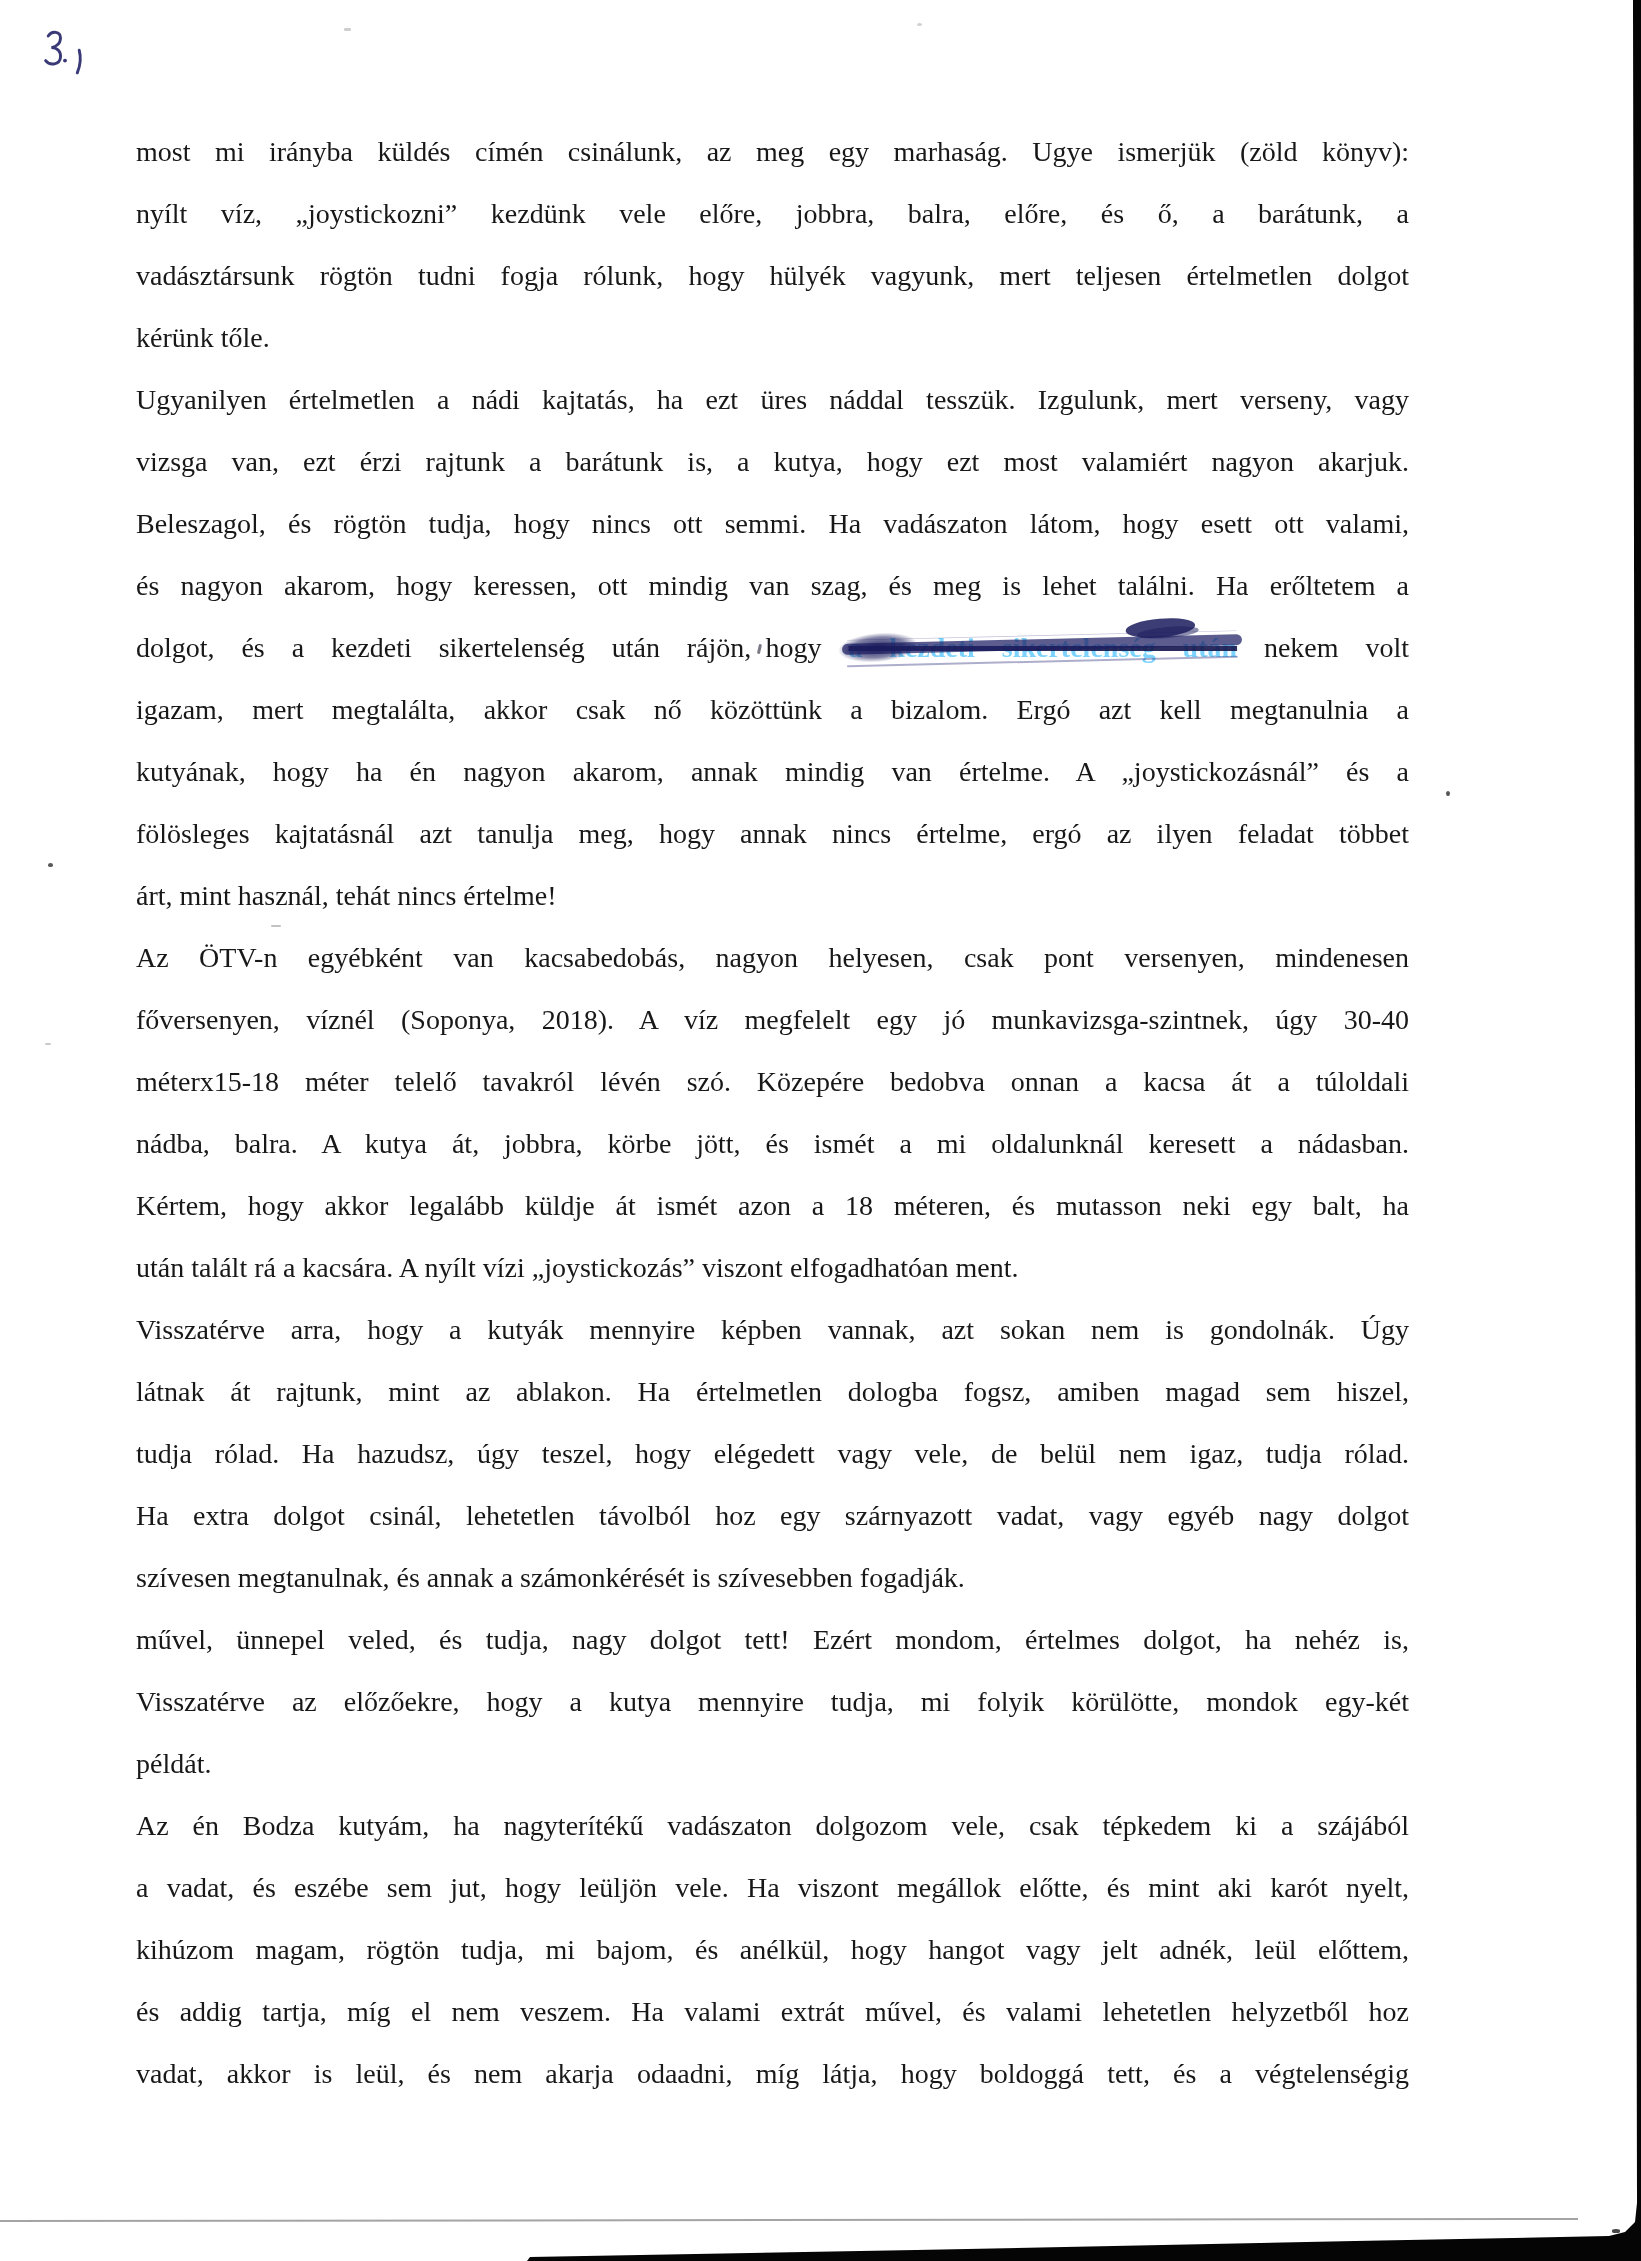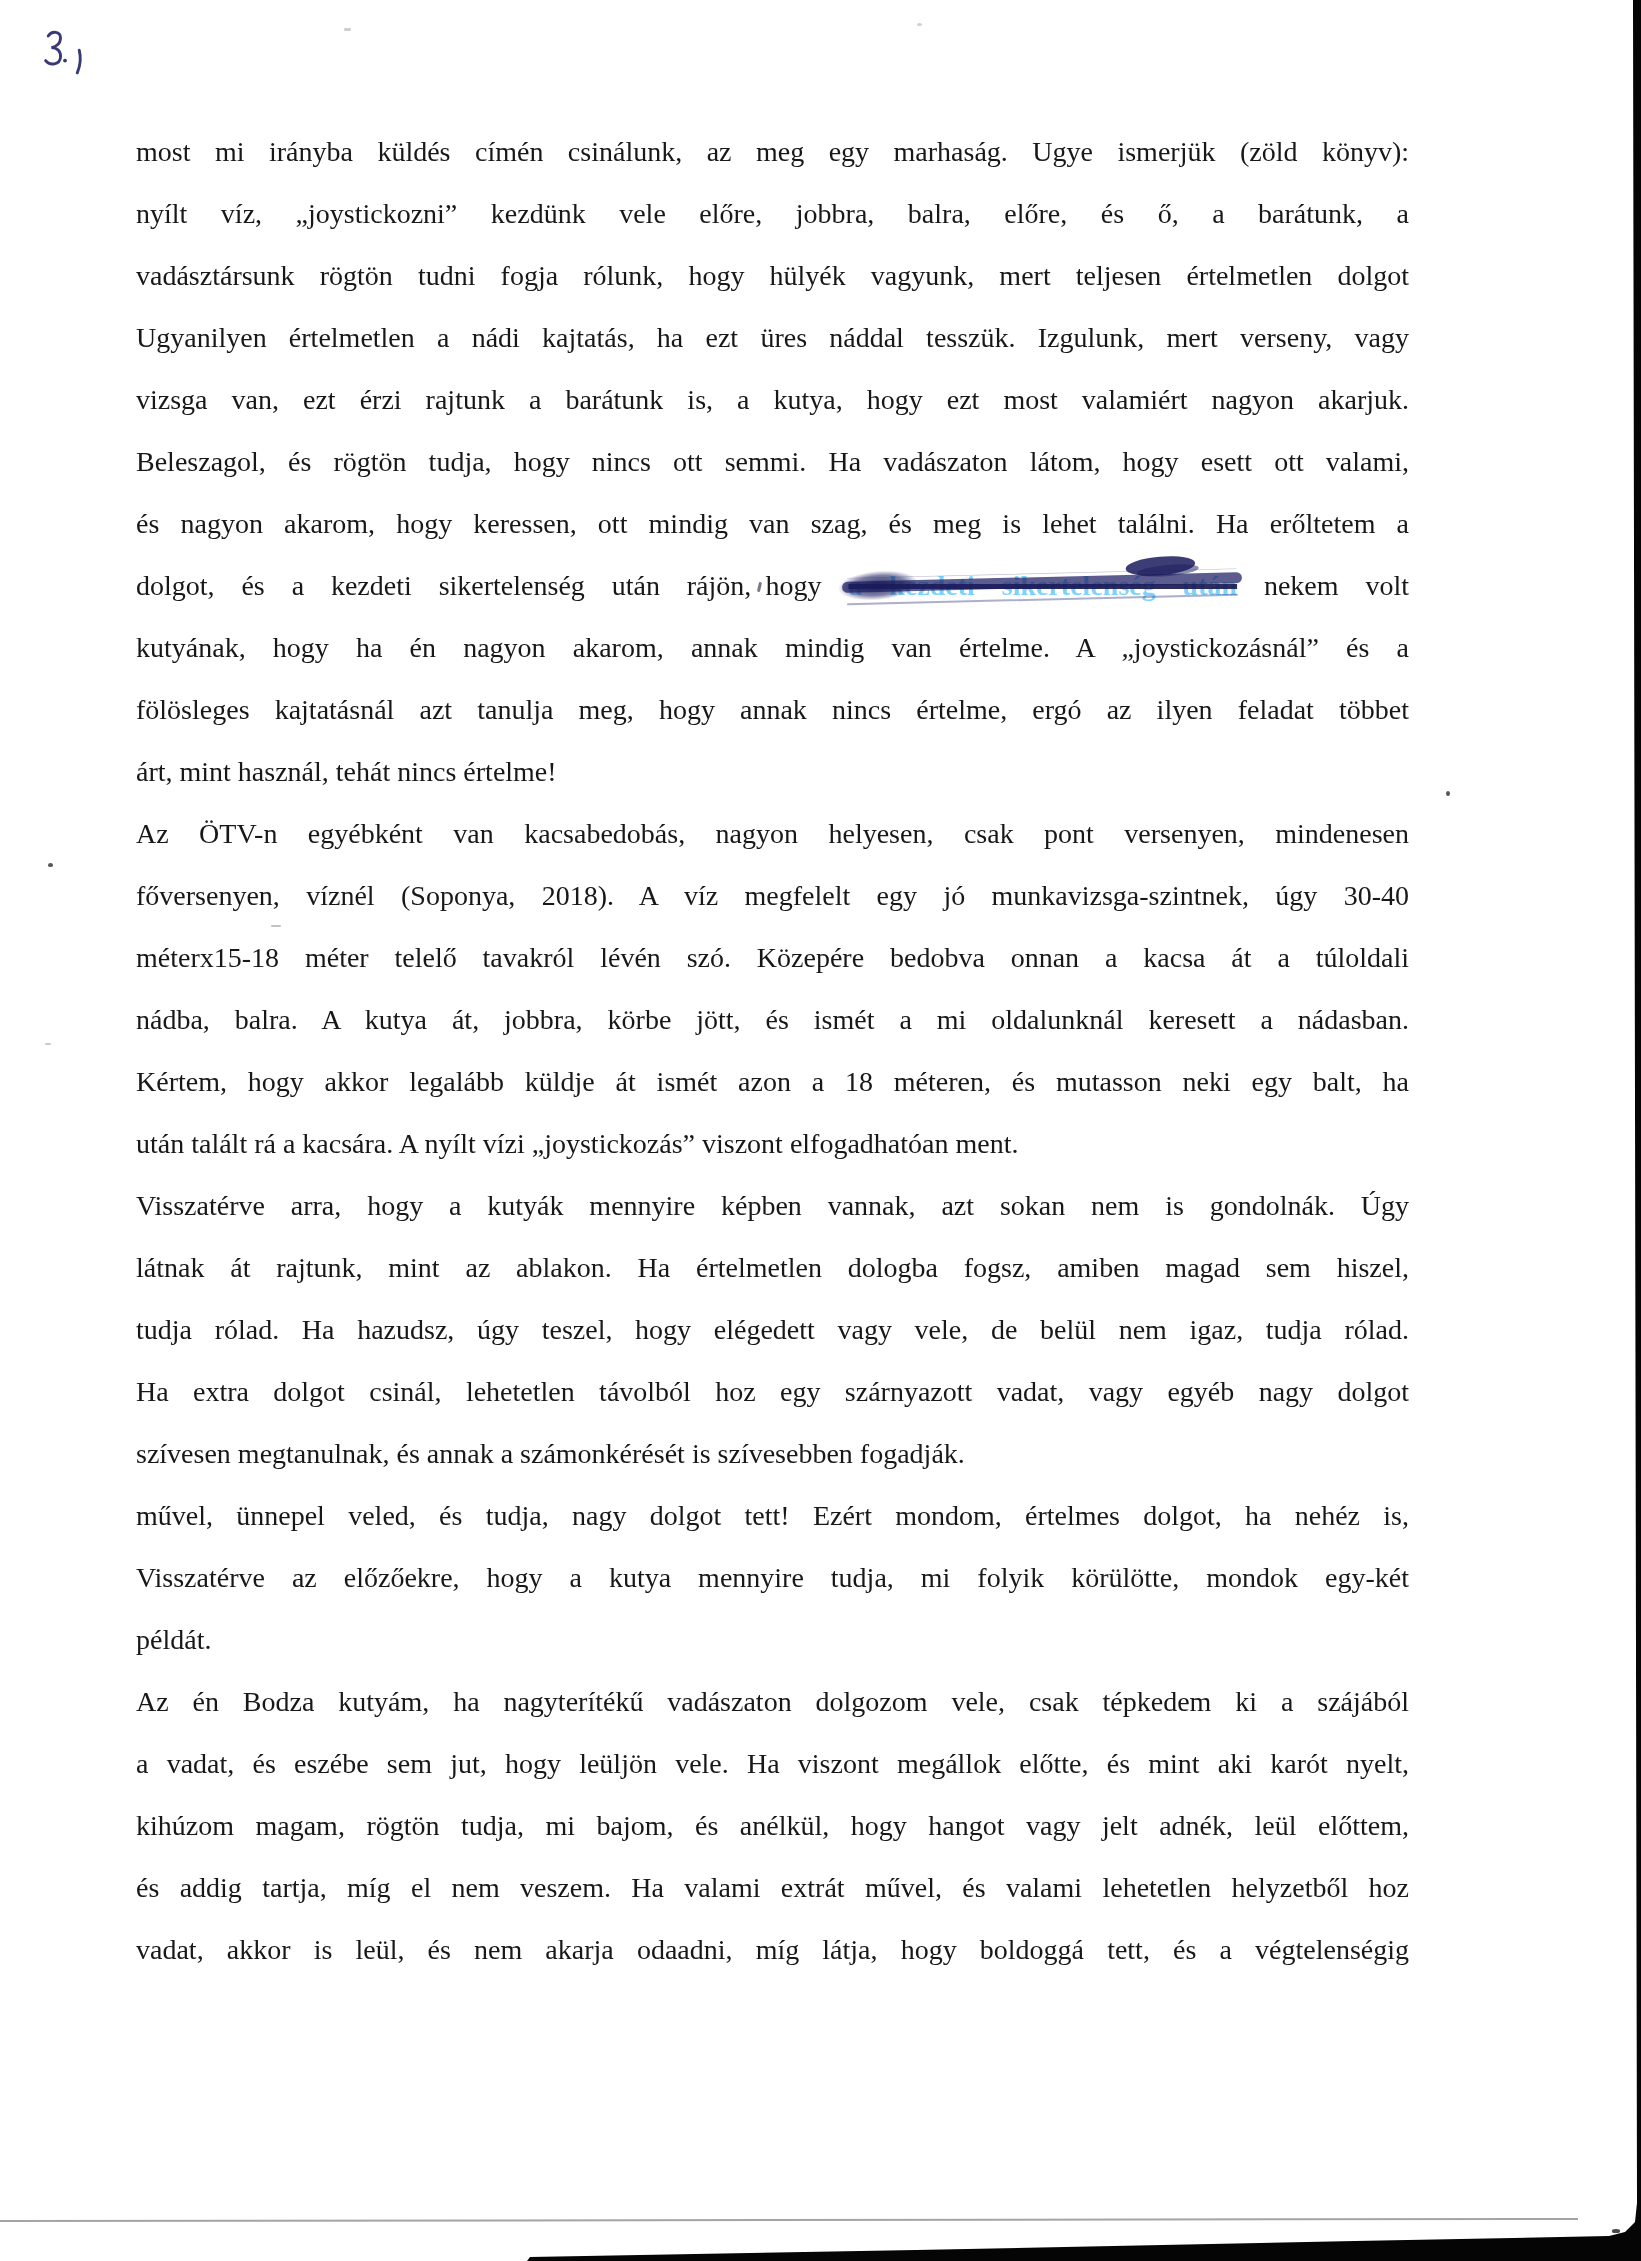--- a/index.html
+++ b/index.html
@@ -50,25 +50,27 @@
     <desc>3.</desc>
     <path d="M22,14 C28,5 41,7 41,17 C41,27 32,31 27,32 C36,32 42,38 41,47 C40,58 25,61 18,52"></path>
     <circle class="dot" cx="48" cy="52" r="3"></circle>
     <path d="M70,36 C73,47 72,59 67,71"></path>
   </svg>
 
   <div id="text-block">
       <div class="line just"><span>most mi irányba küldés címén csinálunk, az meg egy marhaság. Ugye ismerjük (zöld könyv):</span></div>
       <div class="line just"><span>nyílt víz, „joystickozni” kezdünk vele előre, jobbra, balra, előre, és ő, a barátunk, a</span></div>
       <div class="line just"><span>vadásztársunk rögtön tudni fogja rólunk, hogy hülyék vagyunk, mert teljesen értelmetlen dolgot</span></div>
+      <div class="line"><span>kérünk tőle.</span></div>
       <div class="line just"><span>Ugyanilyen értelmetlen a nádi kajtatás, ha ezt üres náddal tesszük. Izgulunk, mert verseny, vagy</span></div>
       <div class="line just"><span>vizsga van, ezt érzi rajtunk a barátunk is, a kutya, hogy ezt most valamiért nagyon akarjuk.</span></div>
       <div class="line just"><span>Beleszagol, és rögtön tudja, hogy nincs ott semmi. Ha vadászaton látom, hogy esett ott valami,</span></div>
       <div class="line just"><span>és nagyon akarom, hogy keressen, ott mindig van szag, és meg is lehet találni. Ha erőltetem a</span></div>
       <div class="line just"><span>dolgot, és a kezdeti sikertelenség után rájön,</span><span class="ink-tick"></span><span>hogy </span><span class="scribble">a kezdeti sikertelenség után</span><span> nekem volt</span></div>
+      <div class="line just"><span>igazam, mert megtalálta, akkor csak nő közöttünk a bizalom. Ergó azt kell megtanulnia a</span></div>
       <div class="line just"><span>kutyának, hogy ha én nagyon akarom, annak mindig van értelme. A „joystickozásnál” és a</span></div>
       <div class="line just"><span>fölösleges kajtatásnál azt tanulja meg, hogy annak nincs értelme, ergó az ilyen feladat többet</span></div>
       <div class="line"><span>árt, mint használ, tehát nincs értelme!</span></div>
       <div class="line just"><span>Az ÖTV-n egyébként van kacsabedobás, nagyon helyesen, csak pont versenyen, mindenesen</span></div>
       <div class="line just"><span>főversenyen, víznél (Soponya, 2018). A víz megfelelt egy jó munkavizsga-szintnek, úgy 30-40</span></div>
       <div class="line just"><span>méterx15-18 méter telelő tavakról lévén szó. Közepére bedobva onnan a kacsa át a túloldali</span></div>
       <div class="line just"><span>nádba, balra. A kutya át, jobbra, körbe jött, és ismét a mi oldalunknál keresett a nádasban.</span></div>
       <div class="line just"><span>Kértem, hogy akkor legalább küldje át ismét azon a 18 méteren, és mutasson neki egy balt, ha</span></div>
       <div class="line"><span>után talált rá a kacsára. A nyílt vízi „joystickozás” viszont elfogadhatóan ment.</span></div>
       <div class="line just"><span>Visszatérve arra, hogy a kutyák mennyire képben vannak, azt sokan nem is gondolnák. Úgy</span></div>

